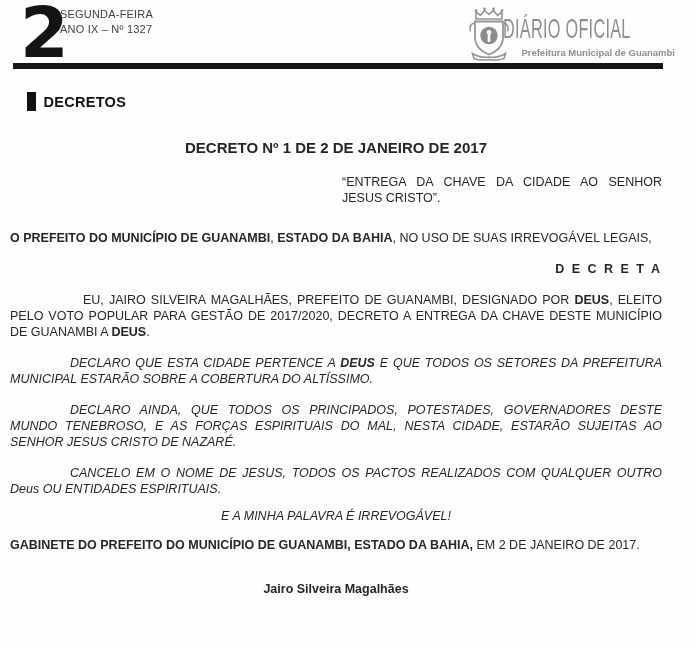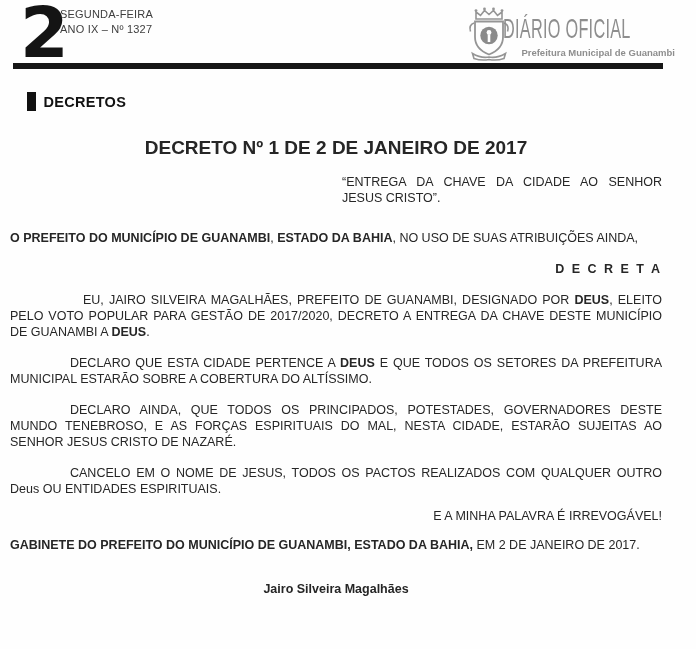--- a/index.html
+++ b/index.html
@@ -44,25 +44,25 @@
   .section-bar { display: inline-block; vertical-align: middle; width: 9px; height: 19px; background: #111; }
   .section-title {
     display: inline-block; vertical-align: middle; margin-left: 3px;
     font-weight: bold; font-size: 14.5px; color: #111; letter-spacing: 0.3px;
   }
   
   .doc {
     position: absolute; left: 10px; top: 140px; width: 652px;
     font-size: 12.5px; line-height: 16px;
   }
-  .decree-title { text-align: center; font-weight: bold; font-size: 19px; margin: 0 0 18px 0; }
+  .decree-title { text-align: center; font-weight: bold; font-size: 15px; margin: 0 0 18px 0; }
   .epigraph { margin: 8px 0 24px 332px; width: 320px; text-align: justify; }
   .para { text-align: justify; margin: 0 0 15px 0; }
-  .para.left { text-align: right; }
-  .indent { text-indent: 60px; }
+  .para.left { text-align: center; font-style: italic; }
+  .indent { text-indent: 60px; font-style: italic; }
   .indent-lg { text-indent: 73px; }
   .mb-11 { margin-bottom: 11px; }
   .mb-13 { margin-bottom: 13px; }
   .center-head { text-align: right; font-weight: bold; letter-spacing: 2px; margin: 0 0 15px 0; }
   .bold { font-weight: bold; }
   .signature { text-align: center; margin-top: 28px; line-height: 16px; }
   .signature .name { font-weight: bold; text-align: center; }
 </style>
 </head>
 <body>
@@ -102,21 +102,21 @@
 
   <div class="section-header">
     <span class="section-bar"></span>
     <span class="section-title">DECRETOS</span>
   </div>
 
   <div class="doc">
     <div class="decree-title">DECRETO Nº 1 DE 2 DE JANEIRO DE 2017</div>
     <div class="epigraph">“ENTREGA DA CHAVE DA CIDADE AO SENHOR JESUS CRISTO”.</div>
 
-    <div class="para"><span class="bold">O PREFEITO DO MUNICÍPIO DE GUANAMBI</span><span>, </span><span class="bold">ESTADO DA BAHIA</span><span>, NO USO DE SUAS ATRIBUIÇÕES AINDA,</span></div>
+    <div class="para"><span class="bold">O PREFEITO DO MUNICÍPIO DE GUANAMBI</span><span>, </span><span class="bold">ESTADO DA BAHIA</span><span>, NO USO DE SUAS IRREVOGÁVEL LEGAIS,</span></div>
     <div class="center-head"><span class="bold">D E C R E T A</span></div>
     <div class="para indent-lg"><span>EU, JAIRO SILVEIRA MAGALHÃES, PREFEITO DE GUANAMBI, DESIGNADO POR </span><span class="bold">DEUS</span><span>, ELEITO PELO VOTO POPULAR PARA GESTÃO DE 2017/2020, DECRETO A ENTREGA DA CHAVE DESTE MUNICÍPIO DE GUANAMBI A </span><span class="bold">DEUS</span><span>.</span></div>
     <div class="para indent"><span>DECLARO QUE ESTA CIDADE PERTENCE A </span><span class="bold">DEUS</span><span> E QUE TODOS OS SETORES DA PREFEITURA MUNICIPAL ESTARÃO SOBRE A COBERTURA DO ALTÍSSIMO.</span></div>
     <div class="para indent"><span>DECLARO AINDA, QUE TODOS OS PRINCIPADOS, POTESTADES, GOVERNADORES DESTE MUNDO TENEBROSO, E AS FORÇAS ESPIRITUAIS DO MAL, NESTA CIDADE, ESTARÃO SUJEITAS AO SENHOR JESUS CRISTO DE NAZARÉ.</span></div>
     <div class="para indent mb-11"><span>CANCELO EM O NOME DE JESUS, TODOS OS PACTOS REALIZADOS COM QUALQUER OUTRO Deus OU ENTIDADES ESPIRITUAIS.</span></div>
     <div class="para left mb-13"><span>E A MINHA PALAVRA É IRREVOGÁVEL!</span></div>
     <div class="para"><span class="bold">GABINETE DO PREFEITO DO MUNICÍPIO DE GUANAMBI, ESTADO DA BAHIA,</span><span> EM 2 DE JANEIRO DE 2017.</span></div>
 
     <div class="signature">
       <div class="name">Jairo Silveira Magalhães</div>

